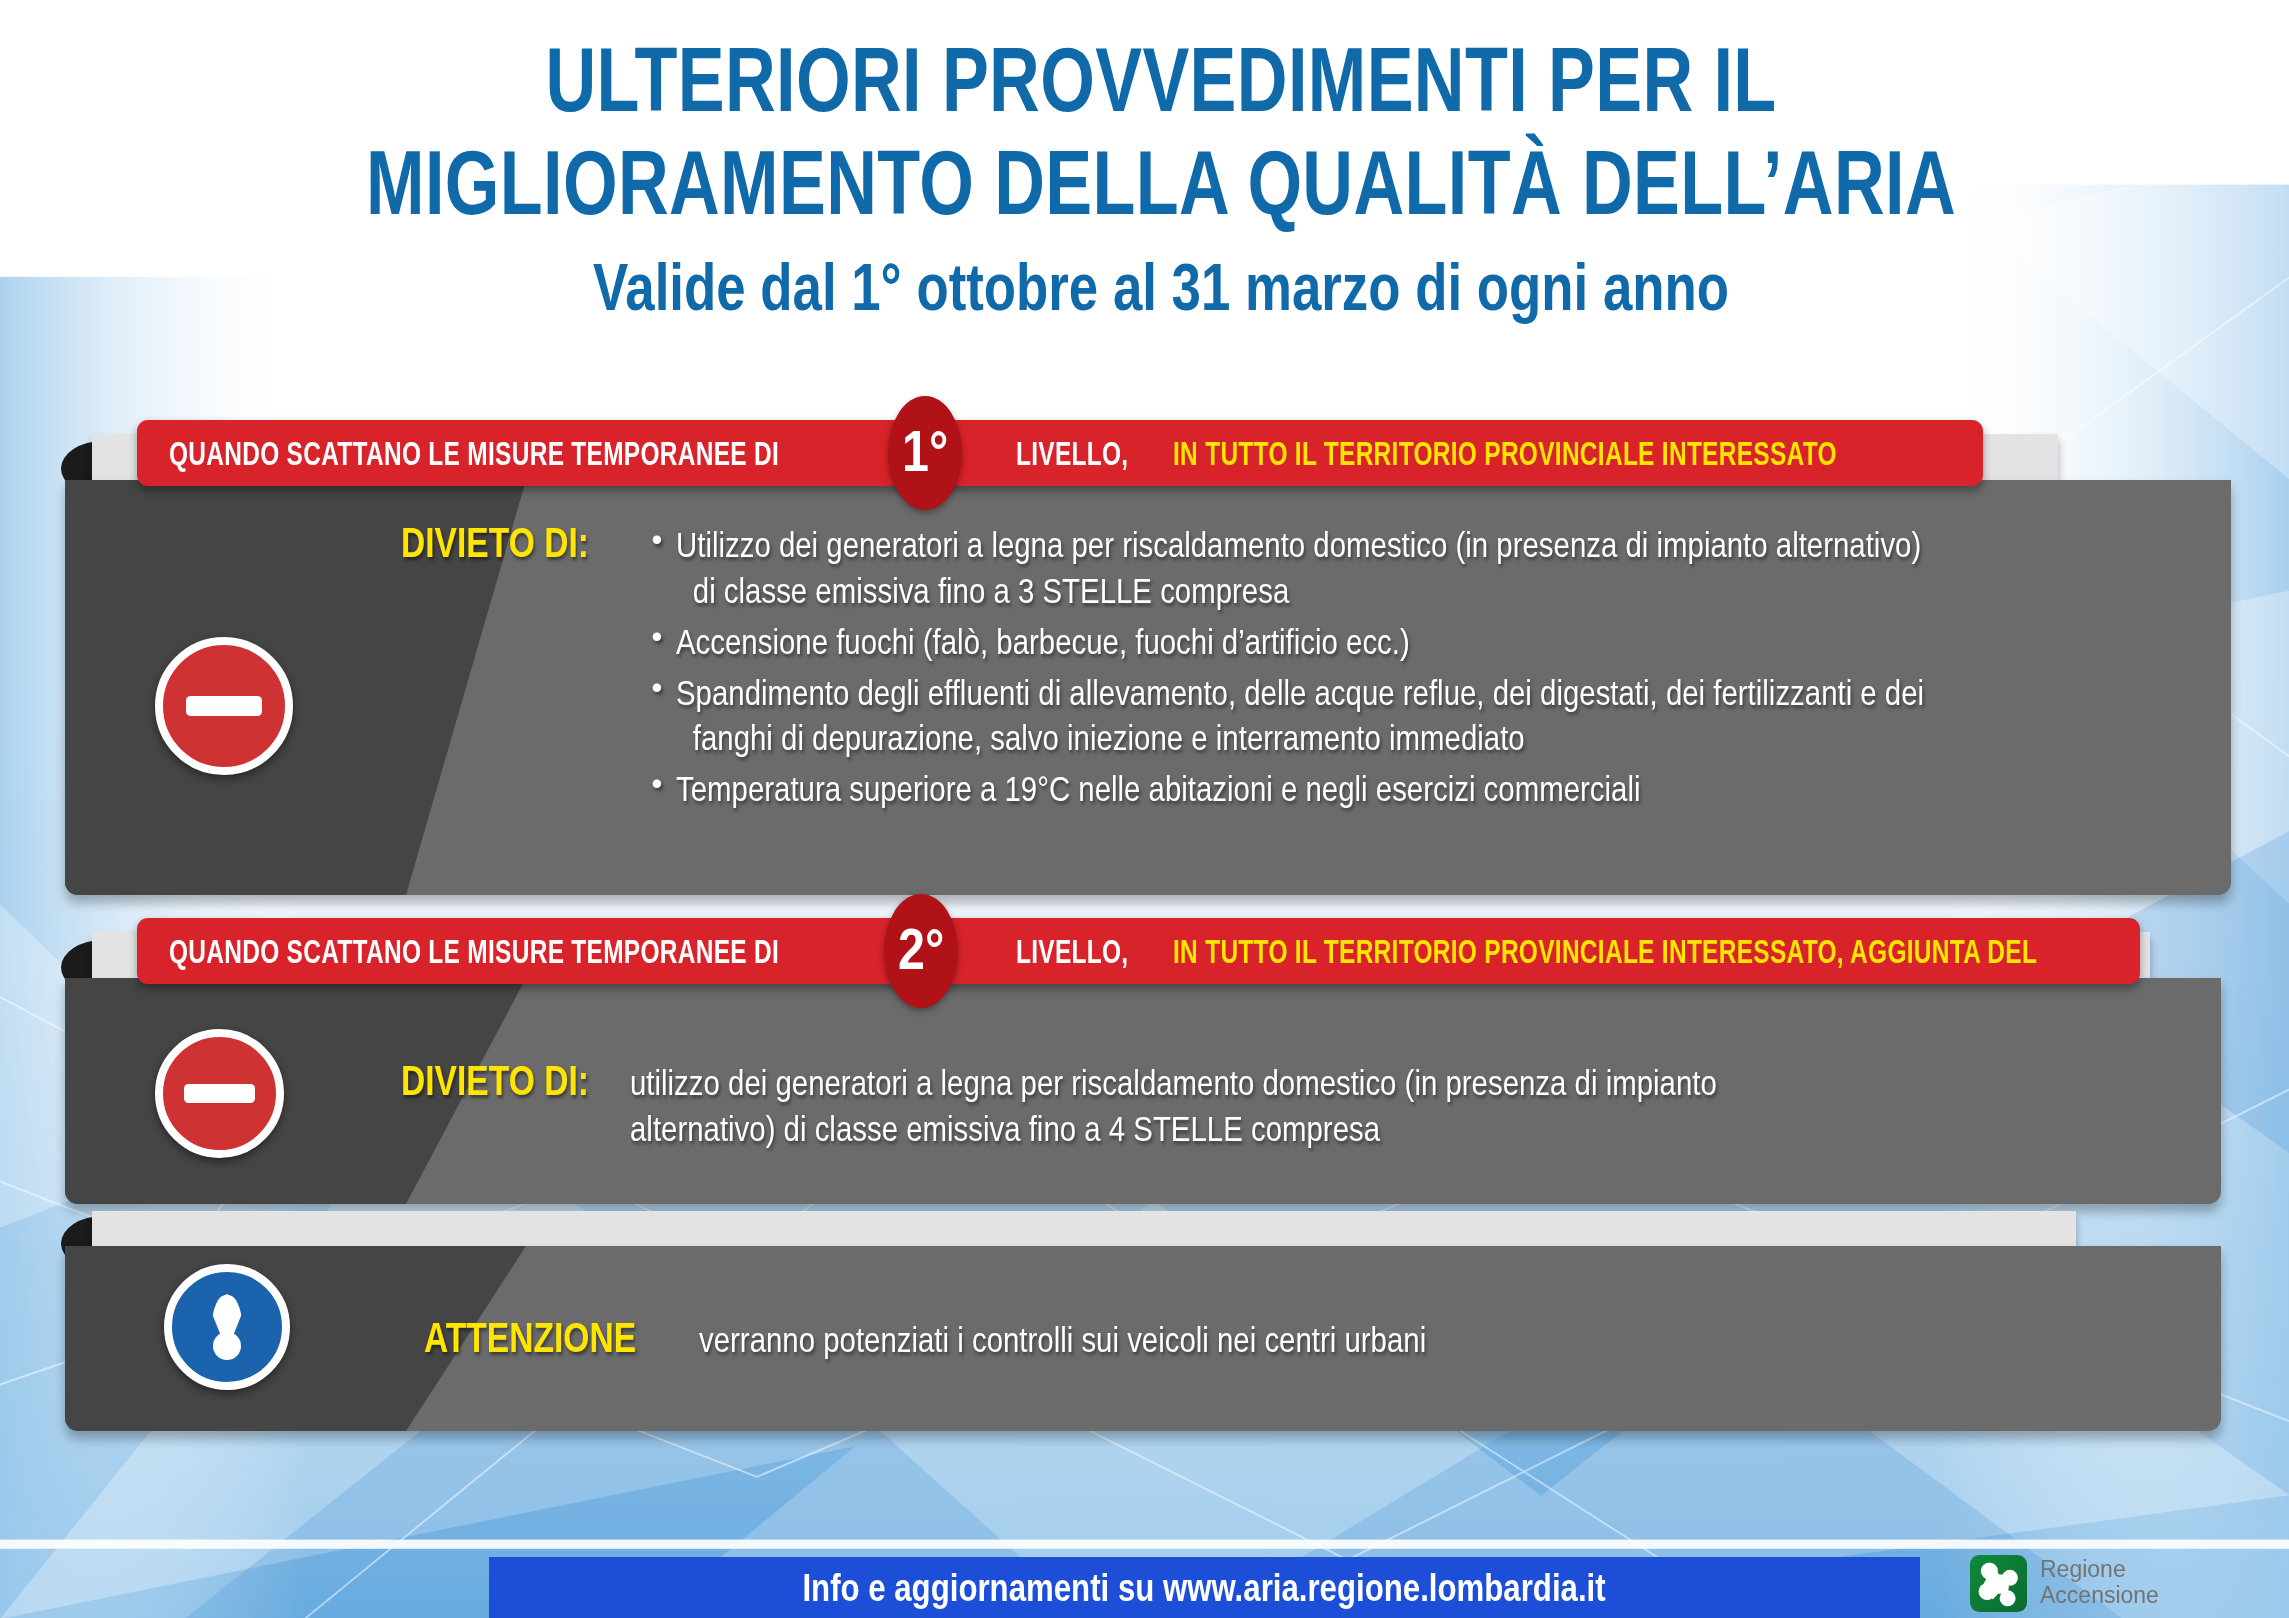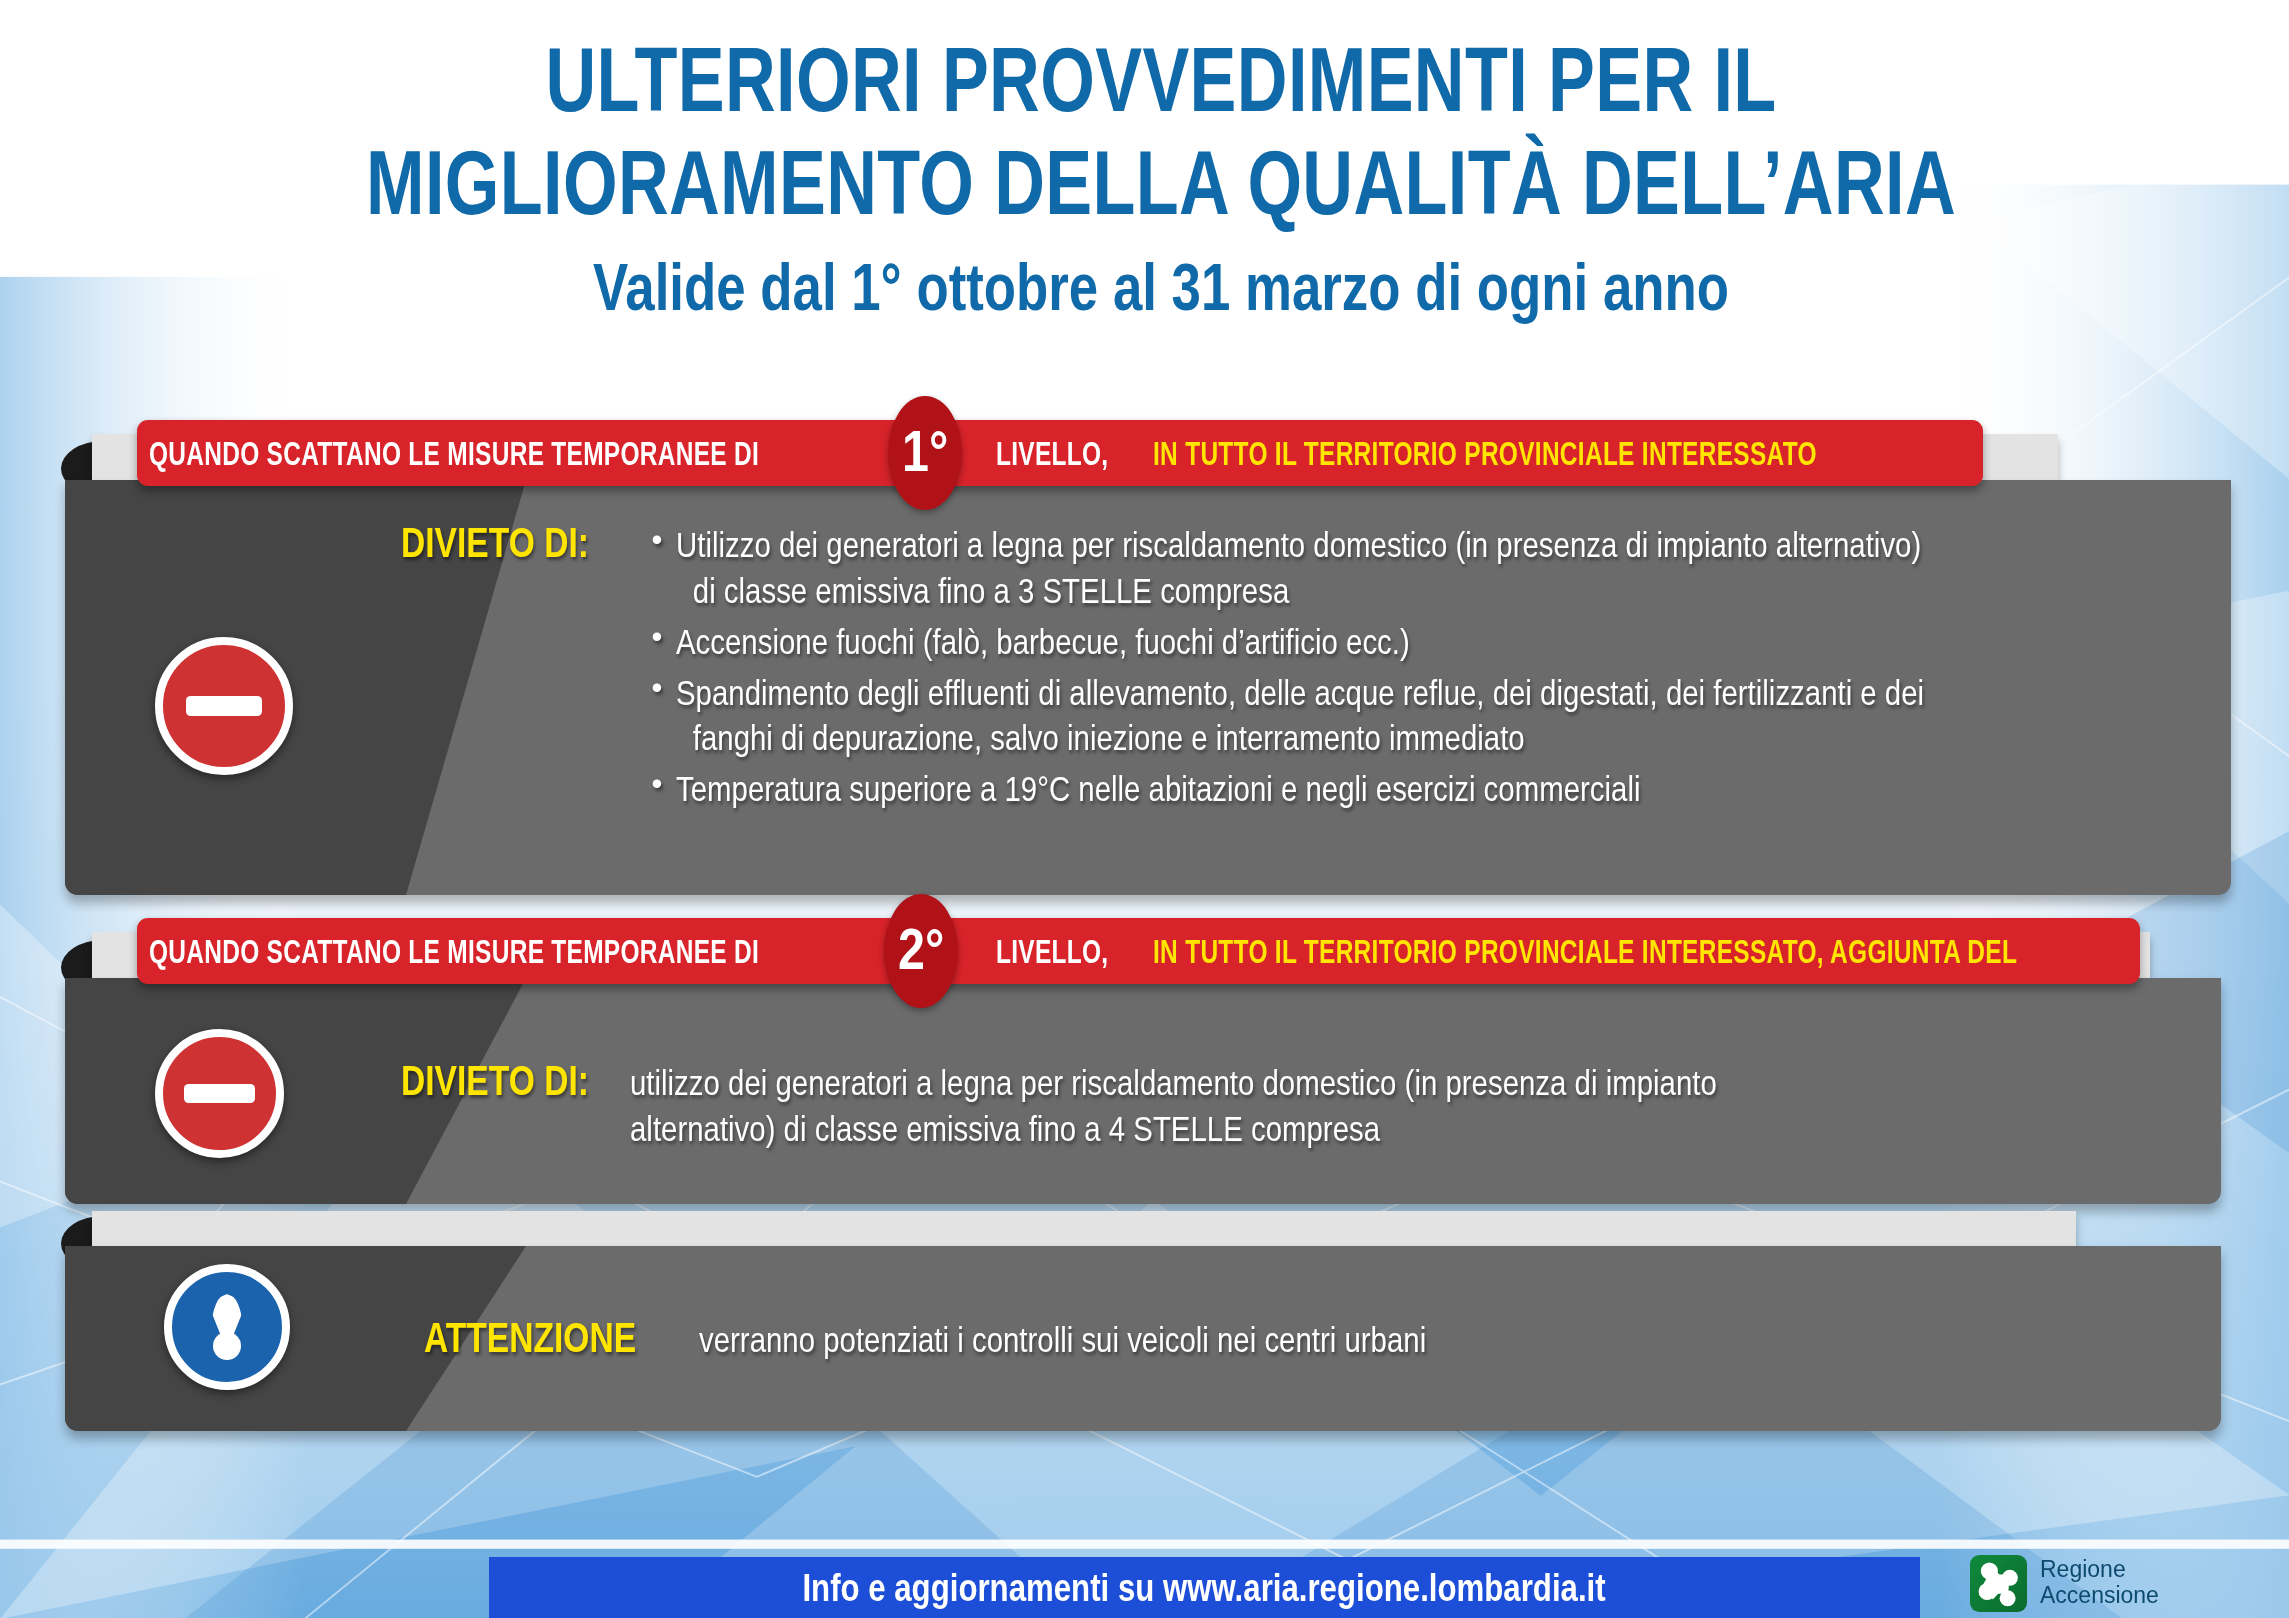--- a/index.html
+++ b/index.html
@@ -44,21 +44,21 @@
     height:66px;
     background:#d8232a;
     border-radius:11px;
     box-shadow:0 4.6px 8.3px rgba(0,0,0,0.35);
     z-index:30;
     display:flex; align-items:center;
   }
   .banner-inner{
     position:relative; width:100%; height:100%;
     display:flex; align-items:center;
-    padding-left:12px;
+    padding-left:32px;
     white-space:nowrap;
   }
   .banner-txt {
     color:#ffffff; font-weight:bold; font-size:34px;
     transform:scaleX(0.72); transform-origin:left center;
     display:inline-block; letter-spacing:0.4px;
   }
   .banner-txt.yellow { color:#ffe500; }
   .banner-spacer { display:inline-block; }
 
@@ -169,21 +169,21 @@
   #footer-txt {
     color:#ffffff; font-weight:bold; font-size:39px;
     transform:scaleX(0.80); display:inline-block; white-space:nowrap;
   }
   #logo { position:absolute; left:1970px; top:3.7px; display:flex; align-items:center; }
   #logo-mark {
     width:57px; height:57px; border-radius:9.2px;
     background:linear-gradient(135deg,#0f8a3c 0%,#0a6b2e 100%);
     position:relative; margin-right:13px;
   }
-  #logo-text { font-size:23px; line-height:1.12; color:#0c4a6e; font-weight:normal; }
+  #logo-text { font-size:23px; line-height:1.12; color:#737373; font-weight:normal; }
 </style>
 </head>
 <body>
 
 <svg id="bg" viewBox="0 0 2481 1754" preserveAspectRatio="none">
   <defs>
     <linearGradient id="bgGrad" x1="0" y1="0" x2="0" y2="1">
       <stop offset="0%" stop-color="#ffffff"></stop>
       <stop offset="42%" stop-color="#ffffff"></stop>
       <stop offset="60%" stop-color="#e9f3fb"></stop>

